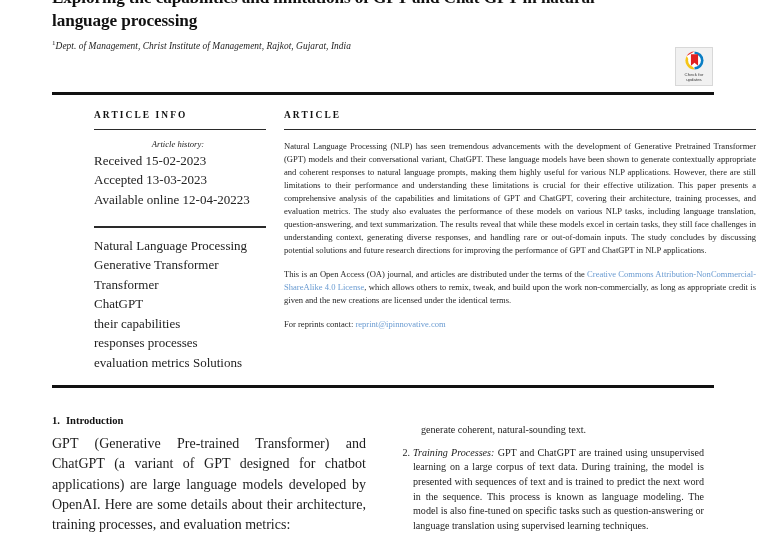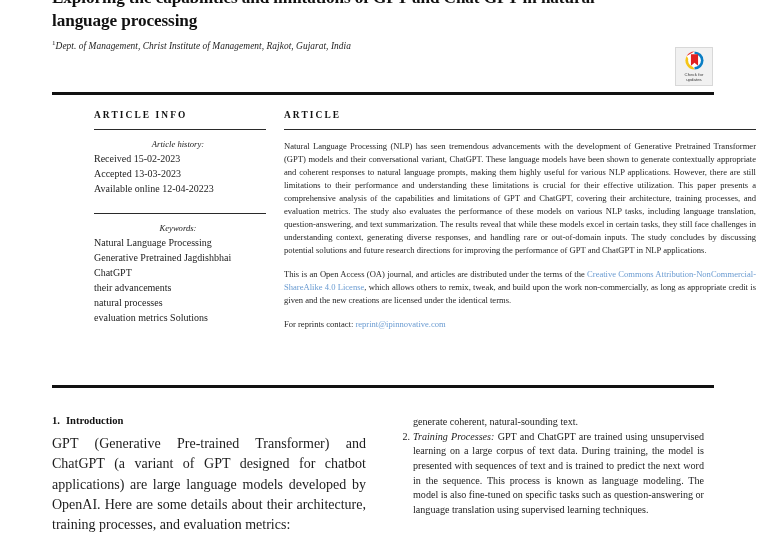--- a/index.html
+++ b/index.html
@@ -151,21 +151,21 @@
   }
   .info-heading {
     font-size: 8.6px;
     font-style: italic;
     margin: 0;
     color: #222;
     line-height: 1.5;
     text-align: center;
   }
   .info-line {
-    font-size: 10px;
+    font-size: 13px;
     margin: 0;
     color: #222;
     line-height: 1.5;
   }
   .info-gap {
     height: 17px;
   }
 
   .abs-para {
     font-size: 8.55px;
@@ -234,21 +234,21 @@
     left: 4px;
     top: 0;
     width: 16px;
     text-align: right;
   }
   .list-item-cont {
     font-size: 10.1px;
     line-height: 1.45;
     text-align: justify;
     color: #1c1c1c;
-    margin: 0;
+    margin: 8px;
     padding-left: 23px;
   }
   .list-item-lead {
     font-style: italic;
     margin-top: 38px;
   }
   .spacer-14 { height: 15px; }
 </style>
 </head>
 <body>
@@ -281,26 +281,25 @@
 
     <div class="col-info">
       <div class="section-label">ARTICLE INFO</div>
       <div class="info-rule"></div>
       <div class="info-heading">Article history:</div>
       <div class="info-line">Received 15-02-2023</div>
       <div class="info-line">Accepted 13-03-2023</div>
       <div class="info-line">Available online 12-04-20223</div>
       <div class="info-gap"></div>
       <div class="info-rule"></div>
-      <div class="info-heading">Keywords:</div>
       <div class="info-line">Natural Language Processing</div>
-      <div class="info-line">Generative Pretrained Jagdishbhai</div>
+      <div class="info-line">Generative Transformer Transformer</div>
       <div class="info-line">ChatGPT</div>
-      <div class="info-line">their advancements</div>
-      <div class="info-line">natural processes</div>
+      <div class="info-line">their capabilities</div>
+      <div class="info-line">responses processes</div>
       <div class="info-line">evaluation metrics Solutions</div>
     </div>
 
     <div class="col-abstract">
       <div class="section-label">ARTICLE</div>
       <div class="abs-rule"></div>
       <p class="abs-para">Natural Language Processing (NLP) has seen tremendous advancements with the development of Generative Pretrained Transformer (GPT) models and their conversational variant, ChatGPT. These language models have been shown to generate contextually appropriate and coherent responses to natural language prompts, making them highly useful for various NLP applications. However, there are still limitations to their performance and understanding these limitations is crucial for their effective utilization. This paper presents a comprehensive analysis of the capabilities and limitations of GPT and ChatGPT, covering their architecture, training processes, and evaluation metrics. The study also evaluates the performance of these models on various NLP tasks, including language translation, question-answering, and text summarization. The results reveal that while these models excel in certain tasks, they still face challenges in understanding context, generating diverse responses, and handling rare or out-of-domain inputs. The study concludes by discussing potential solutions and future research directions for improving the performance of GPT and ChatGPT in NLP applications.</p>
       <p class="abs-para"><span>This is an Open Access (OA) journal, and articles are distributed under the terms of the </span><a class="link" href="#">Creative Commons Attribution-NonCommercial-ShareAlike 4.0 License</a><span>, which allows others to remix, tweak, and build upon the work non-commercially, as long as appropriate credit is given and the new creations are licensed under the identical terms.</span></p>
       <p class="abs-para"><span>For reprints contact: </span><a class="link" href="#">reprint@ipinnovative.com</a></p>
     </div>

